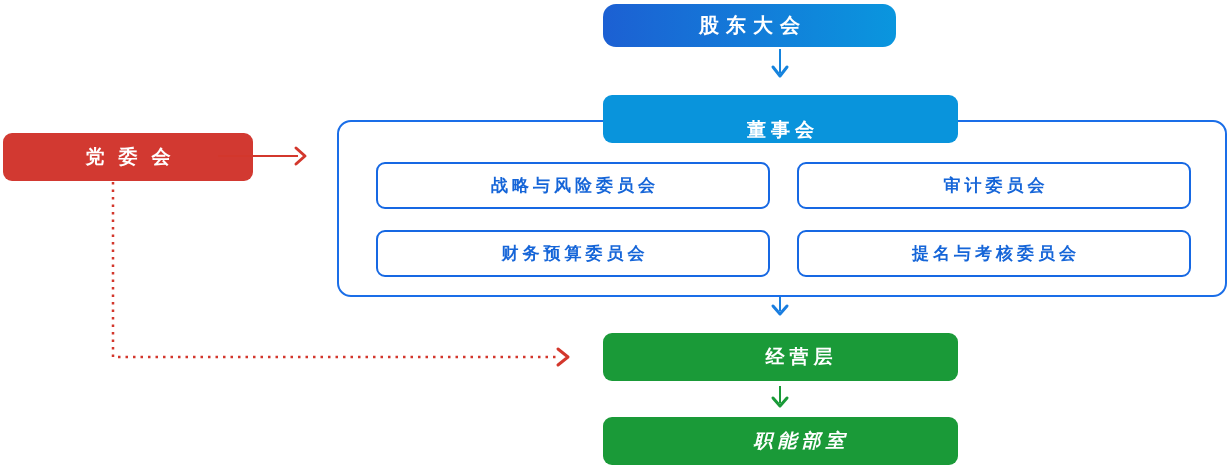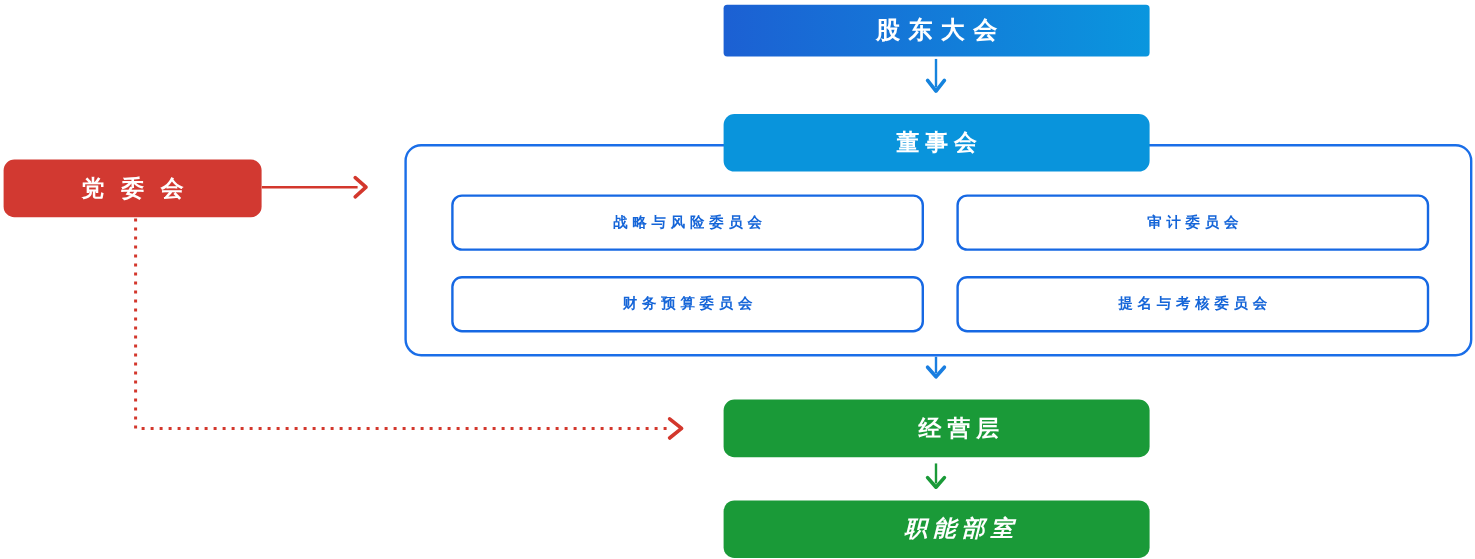--- a/index.html
+++ b/index.html
@@ -6,47 +6,48 @@
   .canvas{
     position:relative;width:1229px;height:466px;background:#ffffff;overflow:hidden;
     font-family:"DejaVu Sans","Liberation Sans",sans-serif;
   }
   .node{
     position:absolute;display:flex;align-items:center;justify-content:center;
     box-sizing:border-box;font-weight:bold;
   }
   
   .shareholders{
-    left:603px;top:4px;width:355px;height:43px;border-radius:3px;
+    left:603px;top:4px;width:293px;height:43px;border-radius:13px;
     background:linear-gradient(90deg,#1c60d3 0%,#0a96de 100%);
     color:#ffffff;font-size:20px;letter-spacing:7px;text-indent:7px;
   }
   
   .board{
     left:603px;top:95px;width:355px;height:48px;border-radius:9px;
     background:#0994dc;color:#ffffff;font-size:19px;letter-spacing:5px;text-indent:5px;
     z-index:3;
+    align-items:flex-end;
   }
   
   .board-container{
     position:absolute;left:337px;top:120px;width:890px;height:177px;
     border:2px solid #1a6ee8;border-radius:14px;box-sizing:border-box;
     background:transparent;z-index:1;
   }
   .committee{
     background:#ffffff;border:2px solid #1668e3;border-radius:9px;
-    color:#1565d8;font-size:12px;letter-spacing:4px;text-indent:4px;z-index:2;
+    color:#1565d8;font-size:17px;letter-spacing:4px;text-indent:4px;z-index:2;
   }
   .committee.c0{left:376px;top:162px;width:394px;height:47px;}
   .committee.c1{left:797px;top:162px;width:394px;height:47px;}
   .committee.c2{left:376px;top:230px;width:394px;height:47px;}
   .committee.c3{left:797px;top:230px;width:394px;height:47px;}
   
   .party{
-    left:3px;top:133px;width:215px;height:48px;border-radius:9px;
+    left:3px;top:133px;width:250px;height:48px;border-radius:9px;
     background:#d23931;color:#ffffff;font-size:19px;letter-spacing:14px;text-indent:14px;align-items:center;
   }
   
   .green-box{
     background:#1a9a38;color:#ffffff;font-size:19px;letter-spacing:5px;text-indent:5px;padding-left:37px;
   }
   .management{left:603px;top:333px;width:355px;height:48px;border-radius:9px;}
   .departments{left:603px;top:417px;width:355px;height:48px;border-radius:9px;font-style:italic;}
   .conn{position:absolute;}
 </style>

